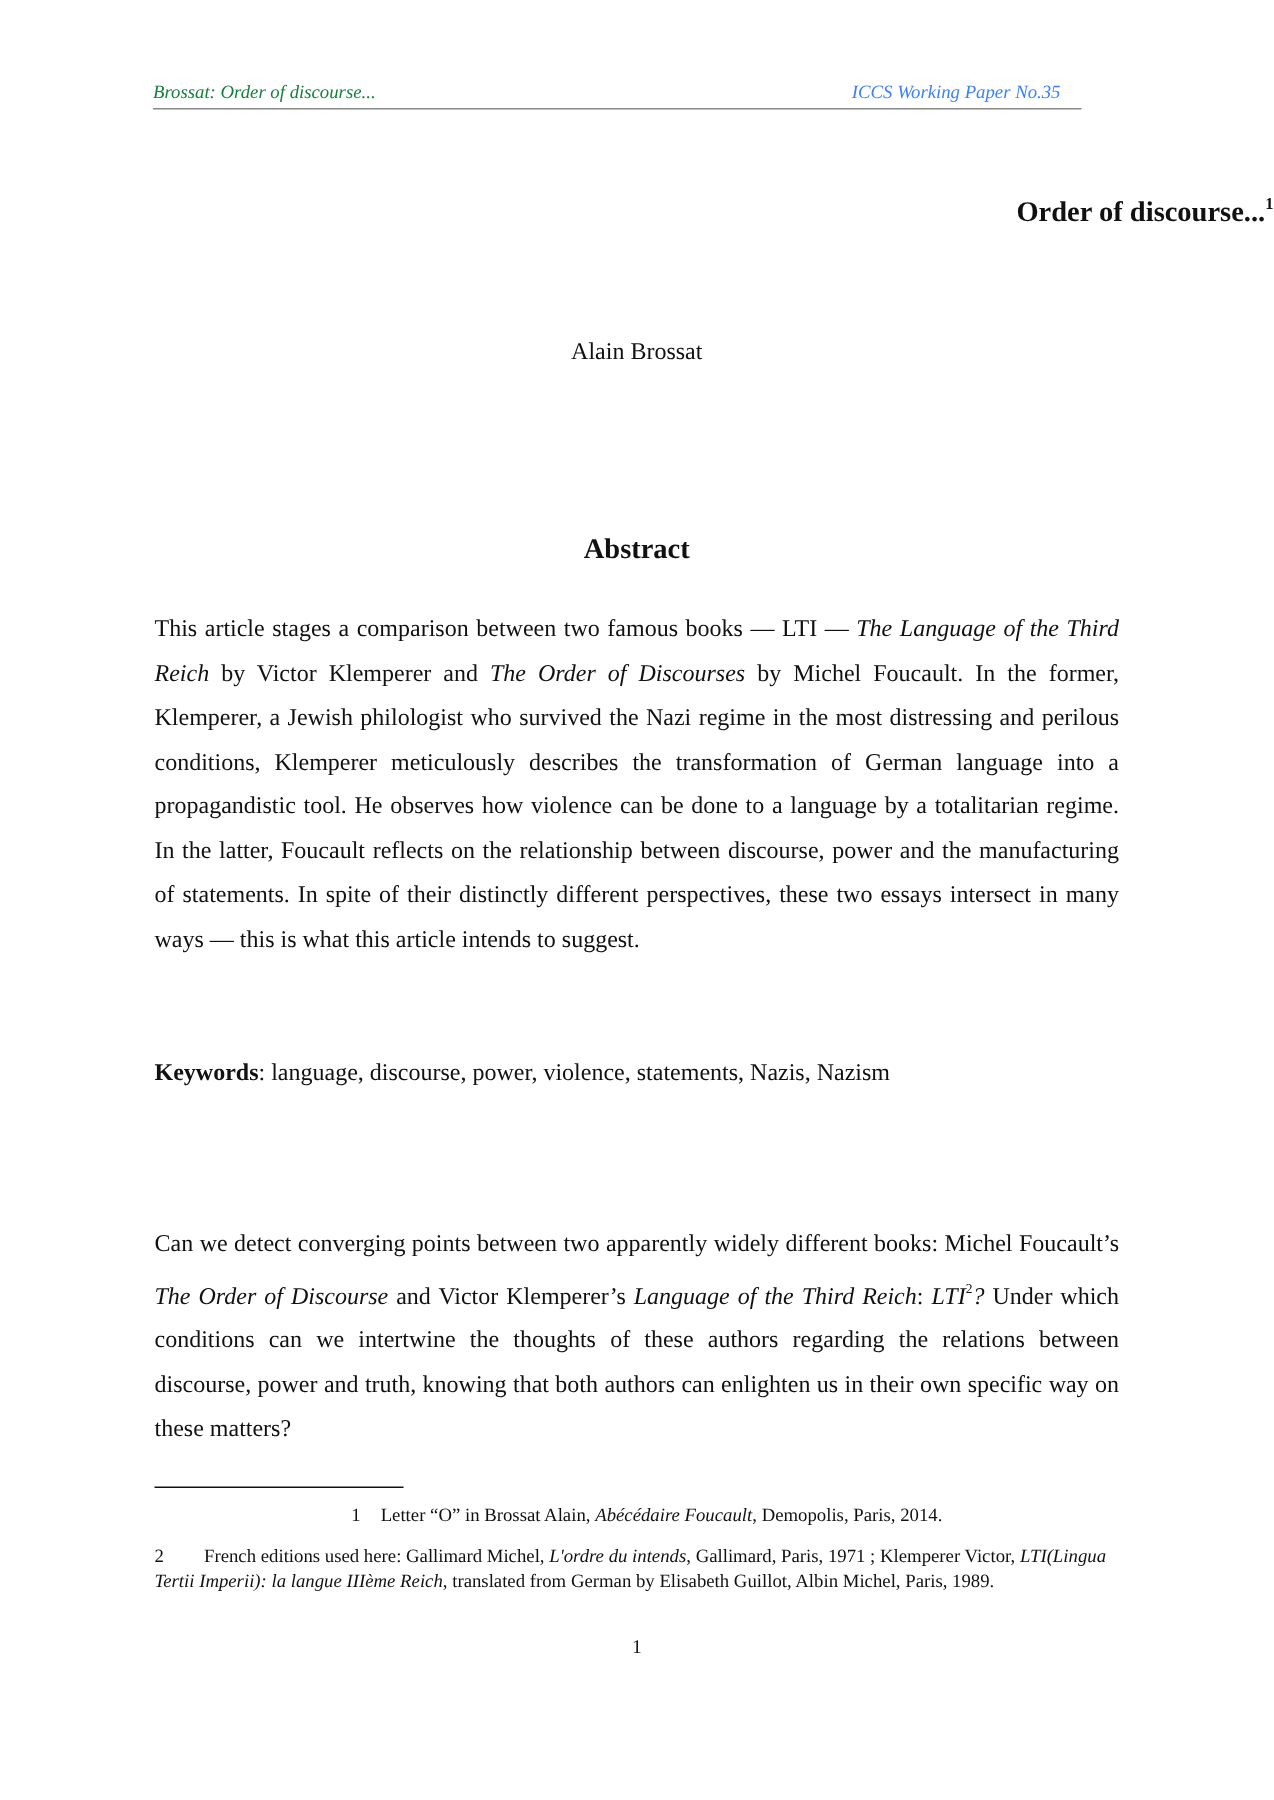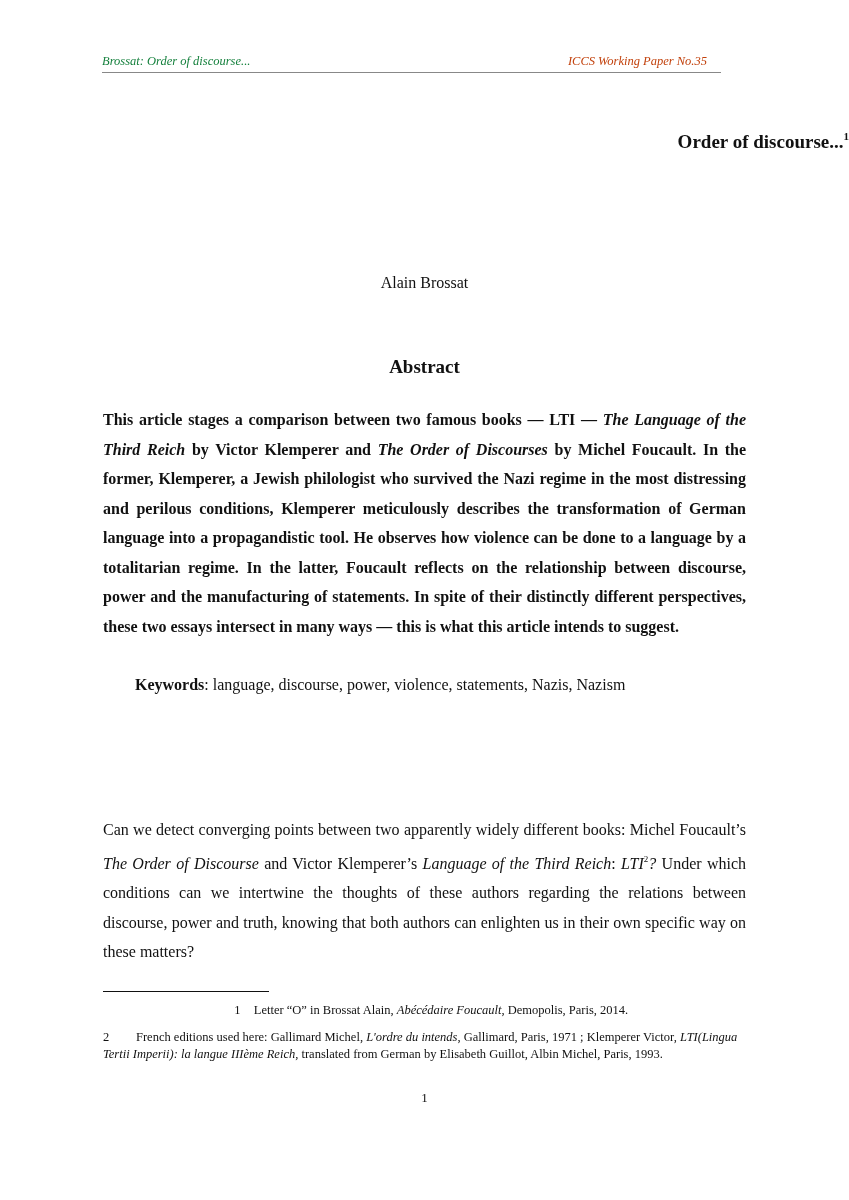--- a/index.html
+++ b/index.html
@@ -1,31 +1,31 @@
 <!DOCTYPE html>
 <html><head>
 <meta charset="utf-8">
 <style>
   html, body { margin: 0; padding: 0; background: #ffffff; }
   body { width: 849px; height: 1200px; position: relative; overflow: hidden;
          font-family: "Liberation Serif", "DejaVu Serif", serif; color: #111; }
   .header { position: absolute; left: 102px; top: 52px; width: 619px; height: 20px;
             border-bottom: 1.5px solid #888; font-style: italic; font-size: 12.5px; }
   .header .left { position: absolute; left: 0; top: 2px; color: #15803d; }
-  .header .right { position: absolute; right: 14px; top: 2px; color: #c2410c; }
+  .header .right { position: absolute; right: 14px; top: 2px; color: #3b82f6; }
   .title { position: absolute; left: 0; width: 849px; top: 130px; text-align: right;
            font-weight: bold; font-size: 19px; }
   .title sup { font-size: 11px; vertical-align: 8px; }
-  .author { position: absolute; left: 0; width: 849px; top: 226px; text-align: center; font-size: 16px; margin-top: 48px; }
+  .author { position: absolute; left: 0; width: 849px; top: 226px; text-align: center; font-size: 16px; }
   .abstract-h { position: absolute; left: 0; width: 849px; top: 356px; text-align: center;
                 font-weight: bold; font-size: 19px; }
   .body-text { position: absolute; left: 103px; width: 643px; font-size: 16px;
                line-height: 29.5px; text-align: justify; }
-  .abstract-p { top: 405px; font-weight: bold; }
-  .keywords { top: 670px; margin-left: 32px; }
+  .abstract-p { top: 405px; }
+  .keywords { top: 701px; }
   .intro-p { top: 815px; }
   .body-text i { font-style: italic; }
   .body-text sup { font-size: 9px; vertical-align: 7px; }
   .rule { position: absolute; left: 103px; top: 991px; width: 166px; border-top: 1.3px solid #111; }
   .fn { position: absolute; left: 103px; width: 643px; font-size: 12.5px; line-height: 16.5px; }
   .fn1 { top: 1002px; text-align: center; }
   .fn2 { top: 1029px; }
   .fn .num { display: inline-block; width: 33px; }
   .pageno { position: absolute; left: 0; width: 849px; top: 1090px; text-align: center; font-size: 13px; }
 </style>
@@ -46,15 +46,15 @@
 <div class="body-text abstract-p"><span>This article stages a comparison between two famous books — LTI — </span><i>The Language of the Third Reich</i><span> by Victor Klemperer and </span><i>The Order of Discourses</i><span> by Michel Foucault. In the former, Klemperer, a Jewish philologist who survived the Nazi regime in the most distressing and perilous conditions, Klemperer meticulously describes the transformation of German language into a propagandistic tool. He observes how violence can be done to a language by a totalitarian regime. In the latter, Foucault reflects on the relationship between discourse, power and the manufacturing of statements. In spite of their distinctly different perspectives, these two essays intersect in many ways — this is what this article intends to suggest.</span></div>
 
 <div class="body-text keywords"><b>Keywords</b><span>: language, discourse, power, violence, statements, Nazis, Nazism</span></div>
 
 <div class="body-text intro-p"><span>Can we detect converging points between two apparently widely different books: Michel Foucault’s </span><i>The Order of Discourse</i><span> and Victor Klemperer’s </span><i>Language of the Third Reich</i><span>: </span><i>LTI</i><sup>2</sup><i>?</i><span> Under which conditions can we intertwine the thoughts of these authors regarding the relations between discourse, power and truth, knowing that both authors can enlighten us in their own specific way on these matters?</span></div>
 
 <div class="rule"></div>
 
 <div class="fn fn1"><span class="num">1</span><span>Letter “O” in Brossat Alain, </span><i>Abécédaire Foucault</i><span>, Demopolis, Paris, 2014.</span></div>
 
-<div class="fn fn2"><span class="num">2</span><span>French editions used here: Gallimard Michel, </span><i>L'ordre du intends</i><span>, Gallimard, Paris, 1971 ; Klemperer Victor, </span><i>LTI(Lingua Tertii Imperii): la langue IIIème Reich</i><span>, translated from German by Elisabeth Guillot, Albin Michel, Paris, 1993.</span></div>
+<div class="fn fn2"><span class="num">2</span><span>French editions used here: Gallimard Michel, </span><i>L'ordre du intends</i><span>, Gallimard, Paris, 1971 ; Klemperer Victor, </span><i>LTI(Lingua Tertii Imperii): la langue IIIème Reich</i><span>, translated from German by Elisabeth Guillot, Albin Michel, Paris, 1989.</span></div>
 
 <div class="pageno">1</div>
 
 </body></html>

